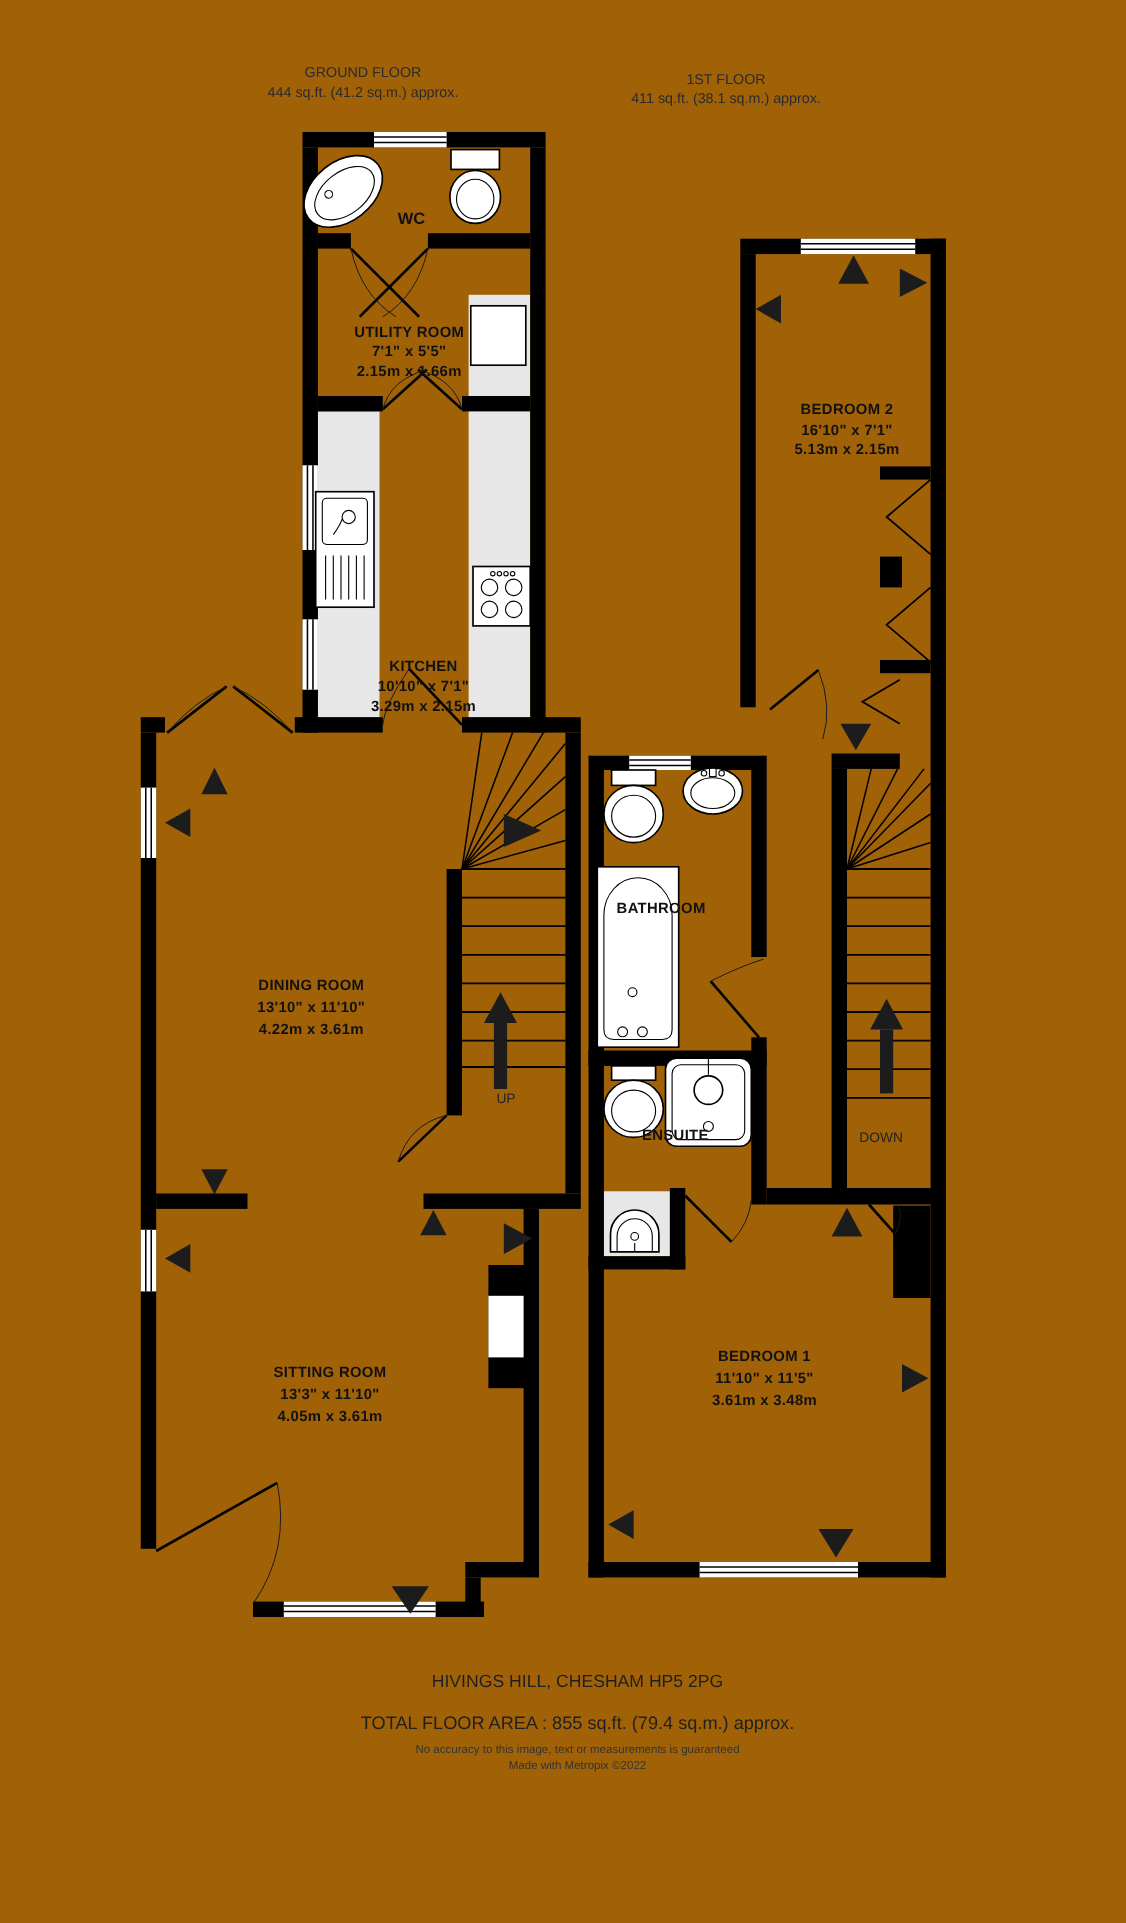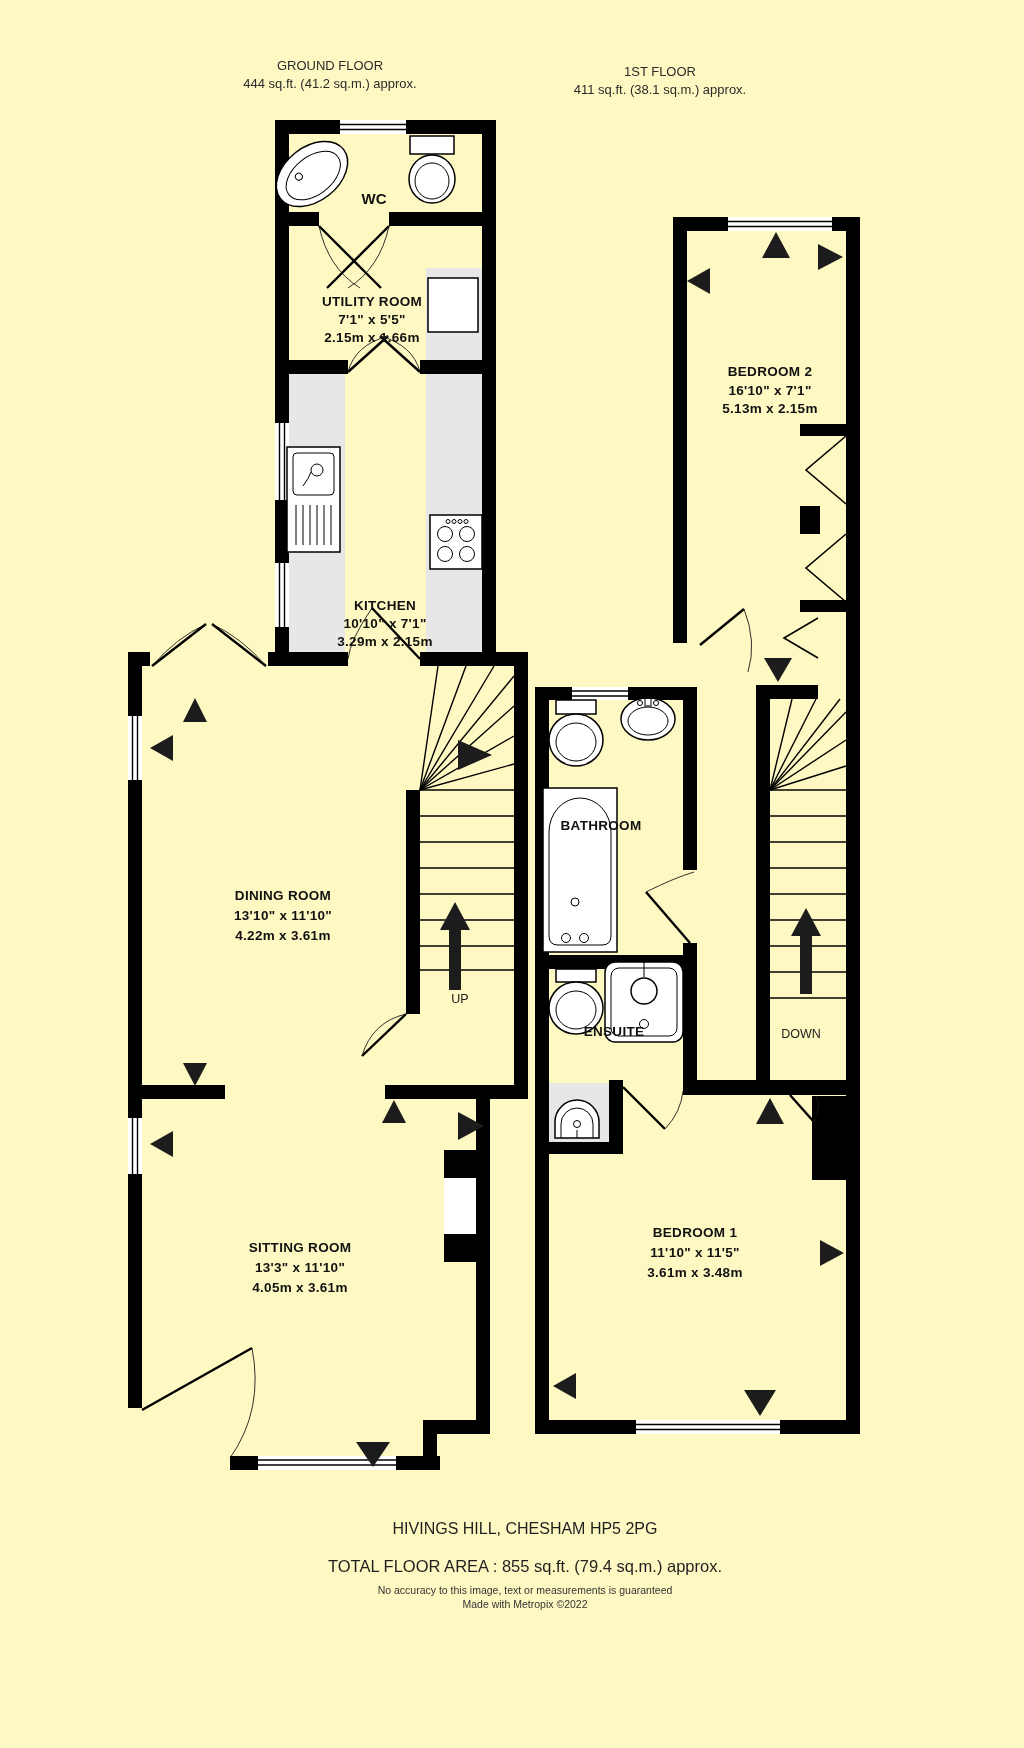--- a/index.html
+++ b/index.html
@@ -1,16 +1,16 @@
 <!DOCTYPE html>
 <html><head>
 <meta charset="utf-8">
 <style>
   html,body{margin:0;padding:0;background:#ffffff;}
-  .page{width:1024px;height:1748px;position:relative;background:#fef9c3;font-family:"Liberation Sans",sans-serif;}
+  .page{width:1024px;height:1748px;position:relative;background:#a16207;font-family:"Liberation Sans",sans-serif;}
   svg{display:block;}
   .w{fill:#000000;}
   .counter{fill:#e7e7e7;}
   .fix{fill:#ffffff;stroke:#000000;stroke-width:1.5;}
   .fix2{fill:none;stroke:#000000;stroke-width:1;}
   .tread{stroke:#000000;stroke-width:1.6;}
   .fan{stroke:#000000;stroke-width:1.4;}
   .leaf{stroke:#000000;stroke-width:2.4;fill:none;}
   .arc{stroke:#1a1a1a;stroke-width:0.9;fill:none;}
   .winline{stroke:#000000;stroke-width:1.4;}

